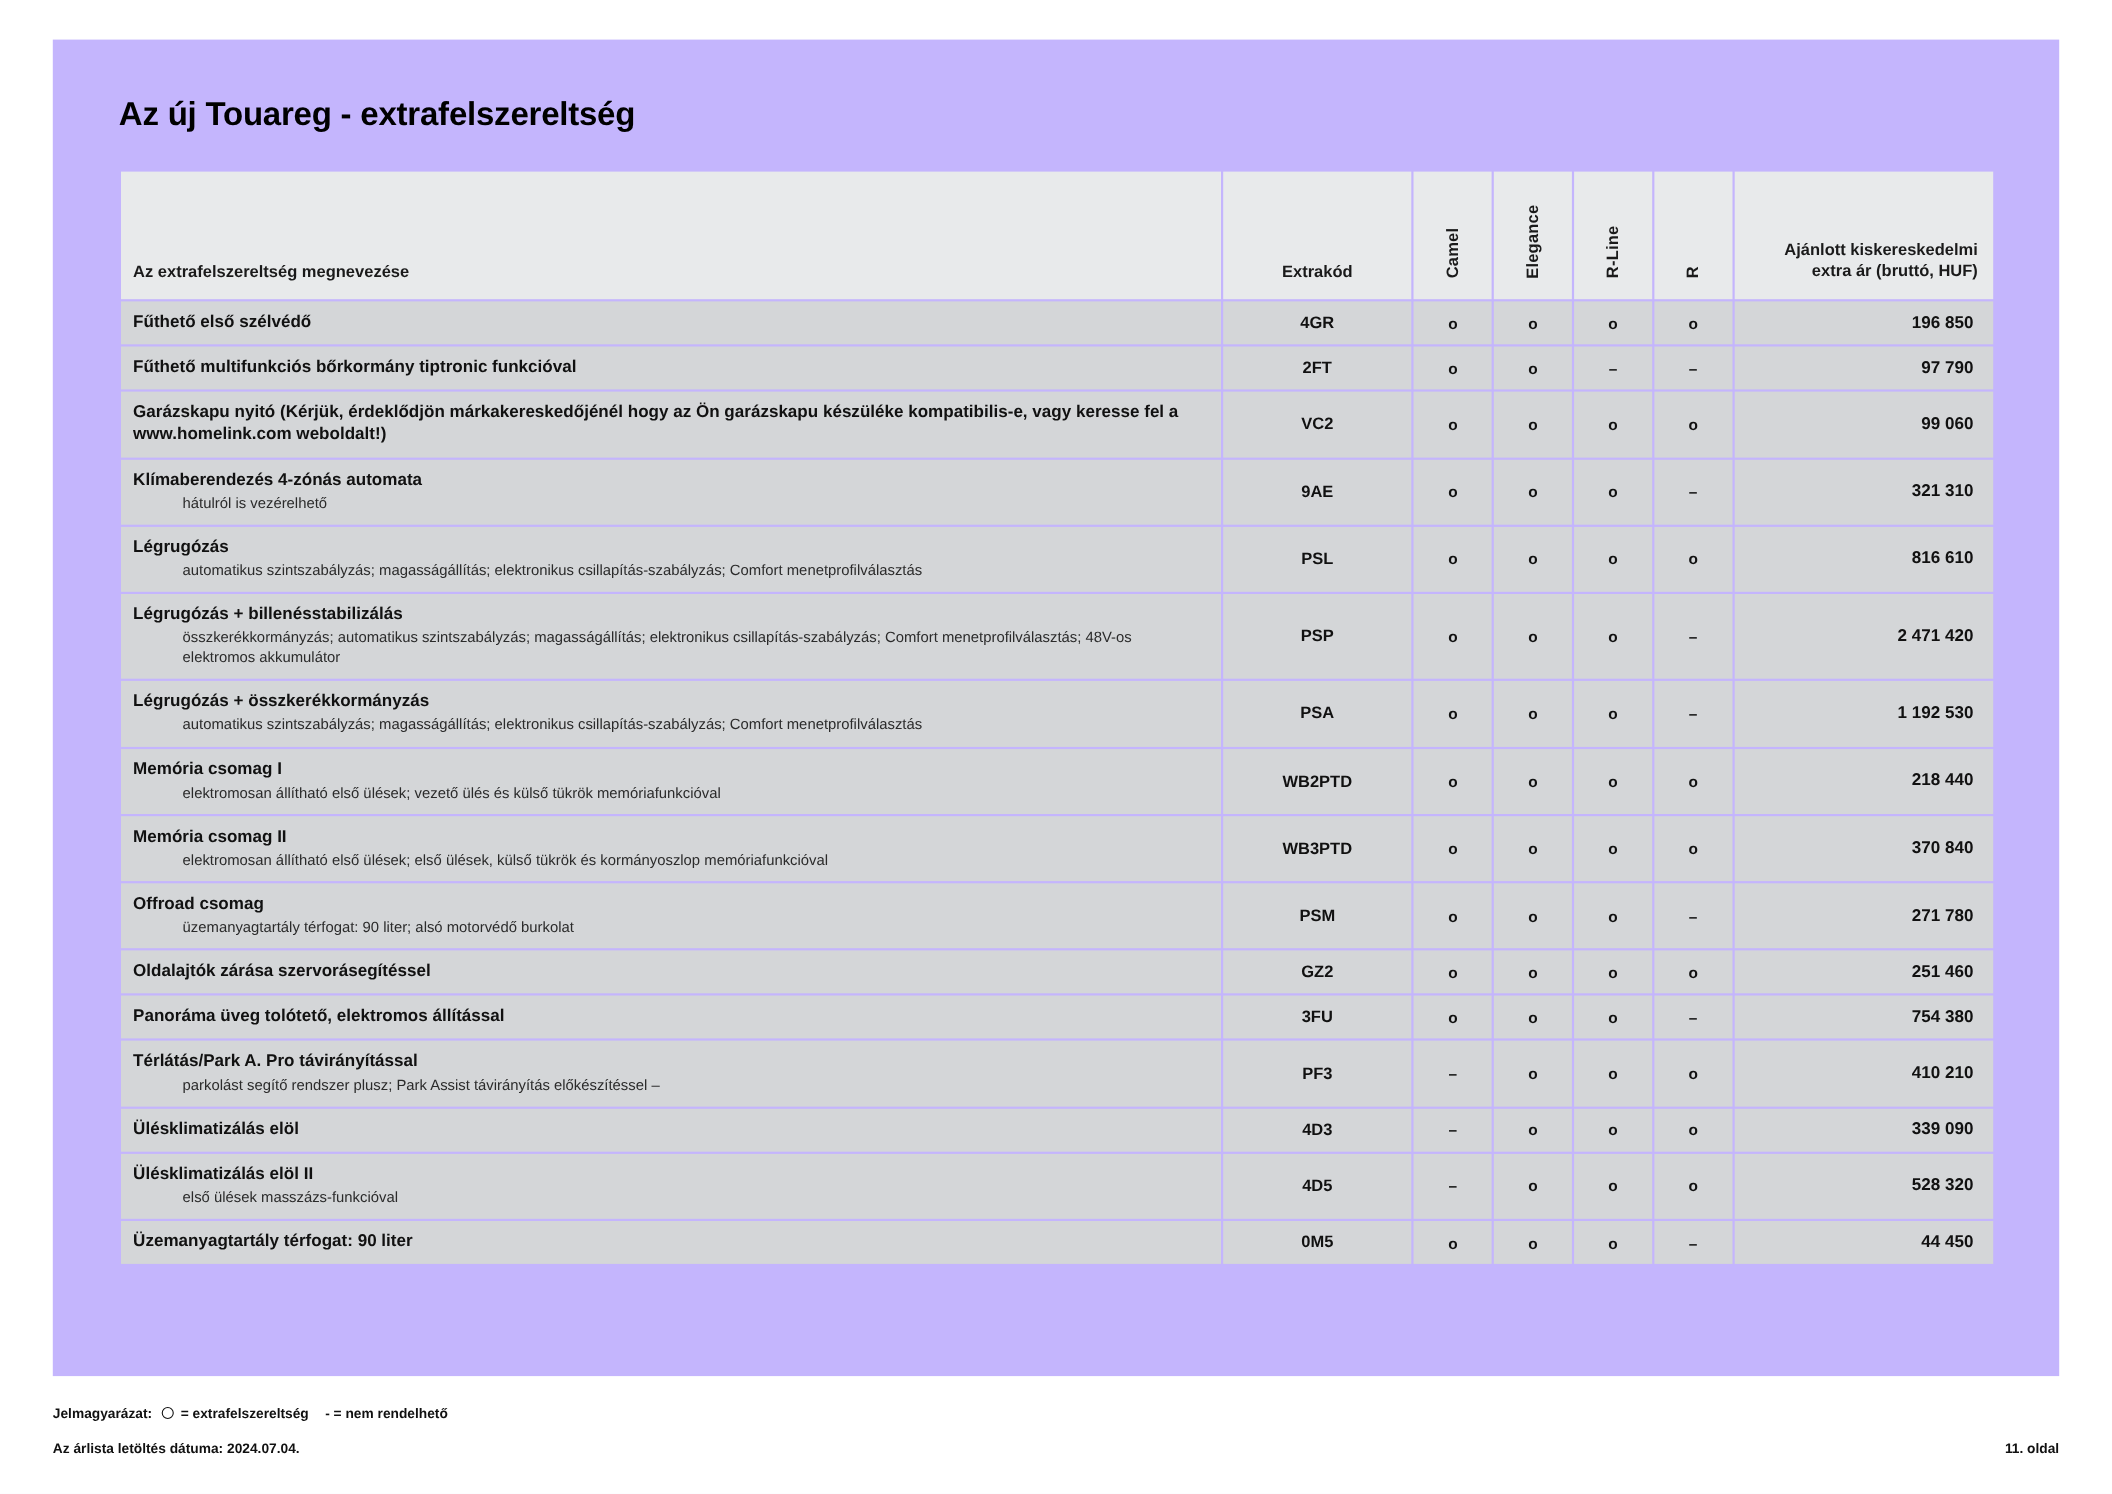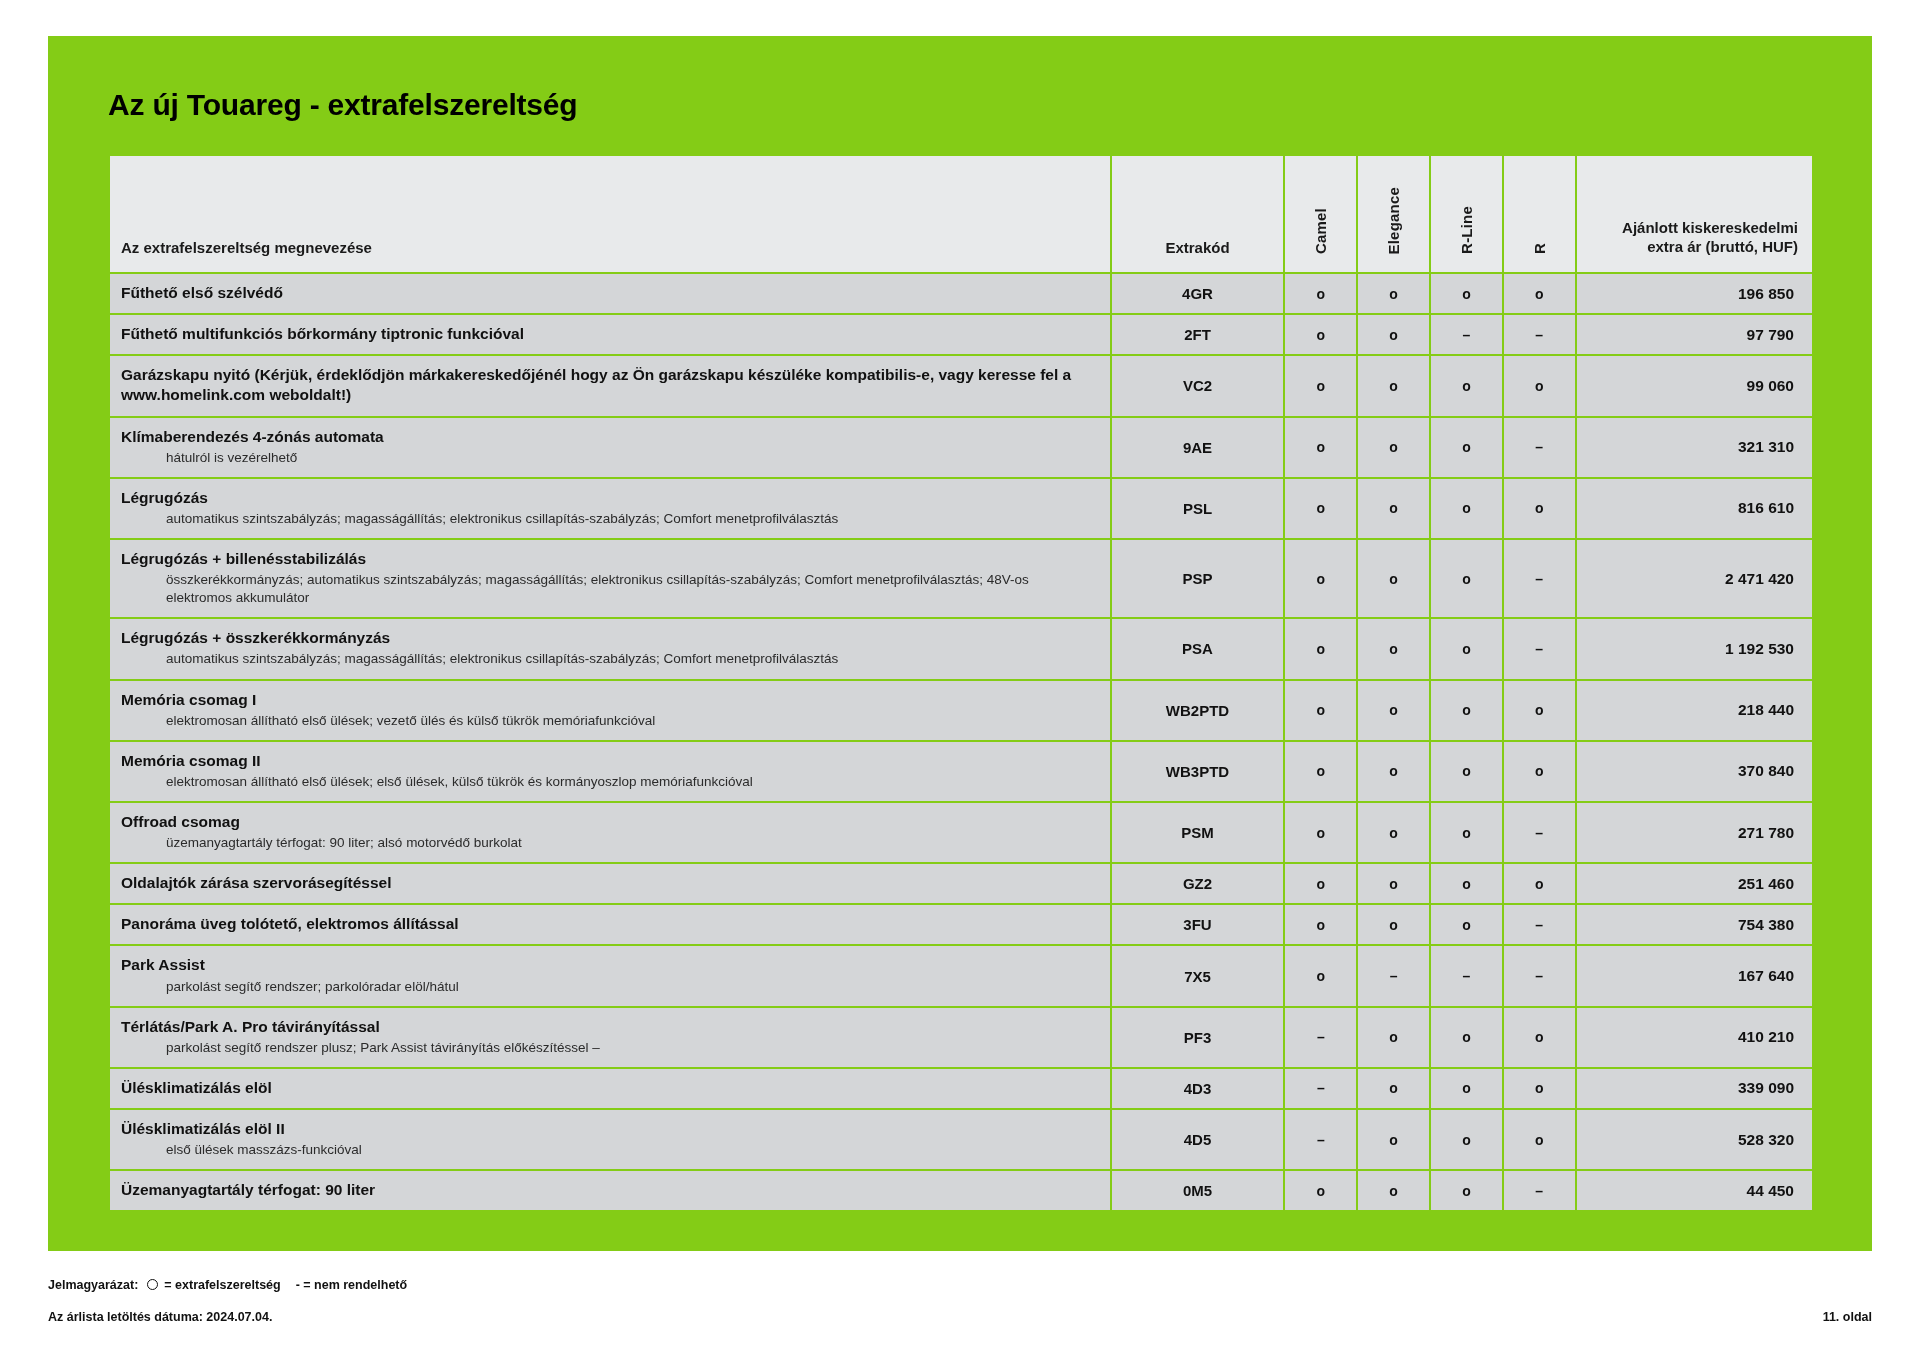--- a/index.html
+++ b/index.html
@@ -16,21 +16,21 @@
     overflow: hidden;
   }
 
   
   .page-panel {
     position: absolute;
     left: 48px;
     top: 36px;
     width: 1824px;
     height: 1215px;
-    background: #84cc16;
+    background: #c4b5fd;
     box-sizing: border-box;
   }
 
   .page-title {
     position: absolute;
     left: 60px;
     top: 52px;
     font-size: 30px;
     font-weight: bold;
     letter-spacing: -0.2px;
@@ -367,32 +367,20 @@
             </td>
             <td class="code">3FU</td>
             <td class="trim">o</td>
             <td class="trim">o</td>
             <td class="trim">o</td>
             <td class="trim">–</td>
             <td class="price">754 380</td>
           </tr>
           <tr>
             <td class="name">
-              <div class="t">Park Assist</div>
-              <div class="s">parkolást segítő rendszer; parkolóradar elöl/hátul</div>
-            </td>
-            <td class="code">7X5</td>
-            <td class="trim">o</td>
-            <td class="trim">–</td>
-            <td class="trim">–</td>
-            <td class="trim">–</td>
-            <td class="price">167 640</td>
-          </tr>
-          <tr>
-            <td class="name">
               <div class="t">Térlátás/Park A. Pro távirányítással</div>
               <div class="s">parkolást segítő rendszer plusz; Park Assist távirányítás előkészítéssel –</div>
             </td>
             <td class="code">PF3</td>
             <td class="trim">–</td>
             <td class="trim">o</td>
             <td class="trim">o</td>
             <td class="trim">o</td>
             <td class="price">410 210</td>
           </tr>

